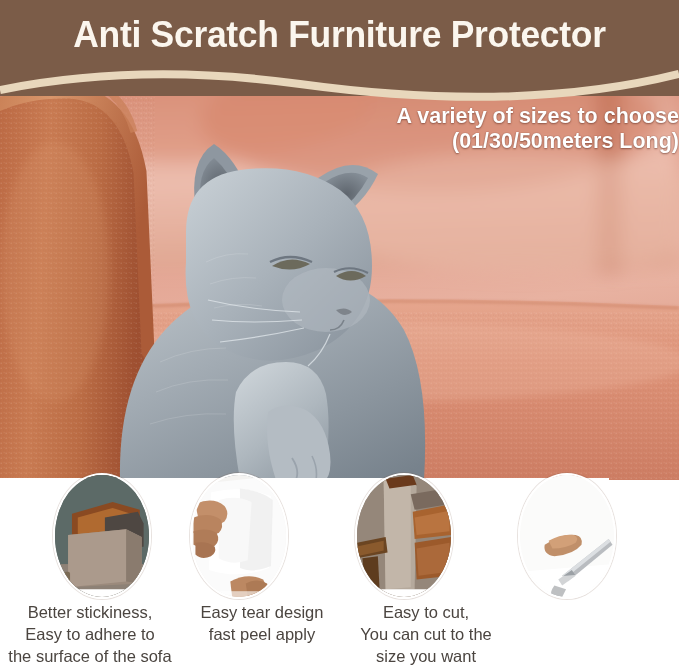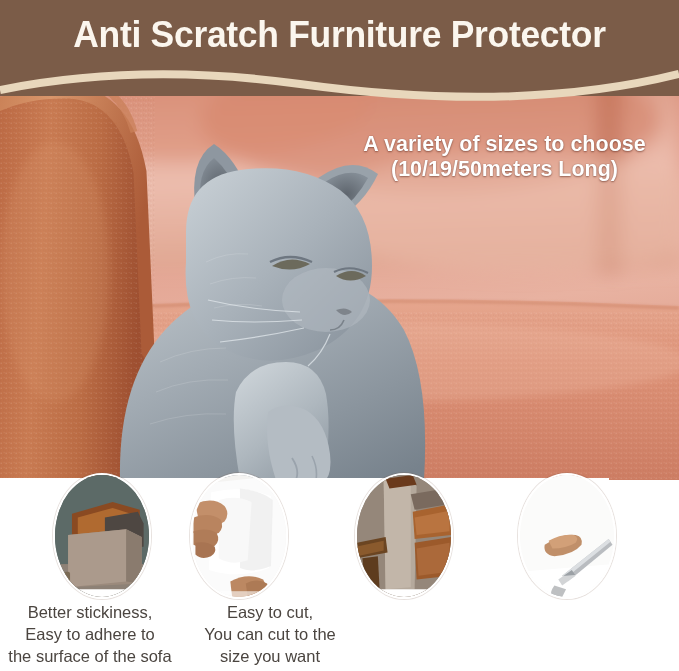--- a/index.html
+++ b/index.html
@@ -62,24 +62,24 @@
     height: 418px;
     overflow: hidden;
     z-index: 2;
     background: #d79a86;
   }
   .photo-svg { display: block; width: 679px; height: 418px; }
 
   
   .photo-overlay {
     position: absolute;
-    top: 132px;
+    top: 104px;
     left: 330px;
     width: 349px;
-    text-align: center;
+    text-align: right;
     z-index: 9;
     line-height: 1.14;
   }
   .photo-overlay .line {
     font-size: 21.5px;
     font-weight: bold;
     color: #ffffff;
     text-shadow: 0 1px 2px rgba(90,40,30,0.55), 0 0 1px rgba(90,40,30,0.5);
     white-space: nowrap;
   }
@@ -285,21 +285,21 @@
           <path d="M150 362 Q 186 350 226 352"></path>
         </g>
       </g>
 
       <rect x="0" y="0" width="679" height="418" fill="none"></rect>
     </svg>
   </div>
 
   <div class="photo-overlay">
     <div class="line">A variety of sizes to choose</div>
-    <div class="line">(10/19/50meters Long)</div>
+    <div class="line">(01/30/50meters Long)</div>
   </div>
 
   <div class="header-band"></div>
   <div class="header-title">Anti Scratch Furniture Protector</div>
 
   <svg class="header-curve" viewBox="0 0 679 58" preserveAspectRatio="none">
     <path d="M0 0 L679 0 L679 14 Q 520 54 300 24 Q 140 2 0 30 Z" fill="#7b5c48"></path>
     <path d="M679 14 Q 520 54 300 24 Q 140 2 0 30" stroke="#e8d7bc" stroke-width="8" fill="none"></path>
   </svg>
 
@@ -374,18 +374,20 @@
           </g>
           <path d="M0 108 L98 100 L98 126 L0 126 Z" fill="#ffffff" opacity="0.55"></path>
         </svg>
       </div>
     </div>
 
     <div class="captions">
       <div class="caption cap-1">Better stickiness,
 Easy to adhere to
 the surface of the sofa</div>
+      <div class="caption cap-2">Easy tear design
+fast peel apply</div>
       <div class="caption cap-4">Easy to cut,
 You can cut to the
 size you want</div>
     </div>
   </div>
 </div>
 
 </body></html>

